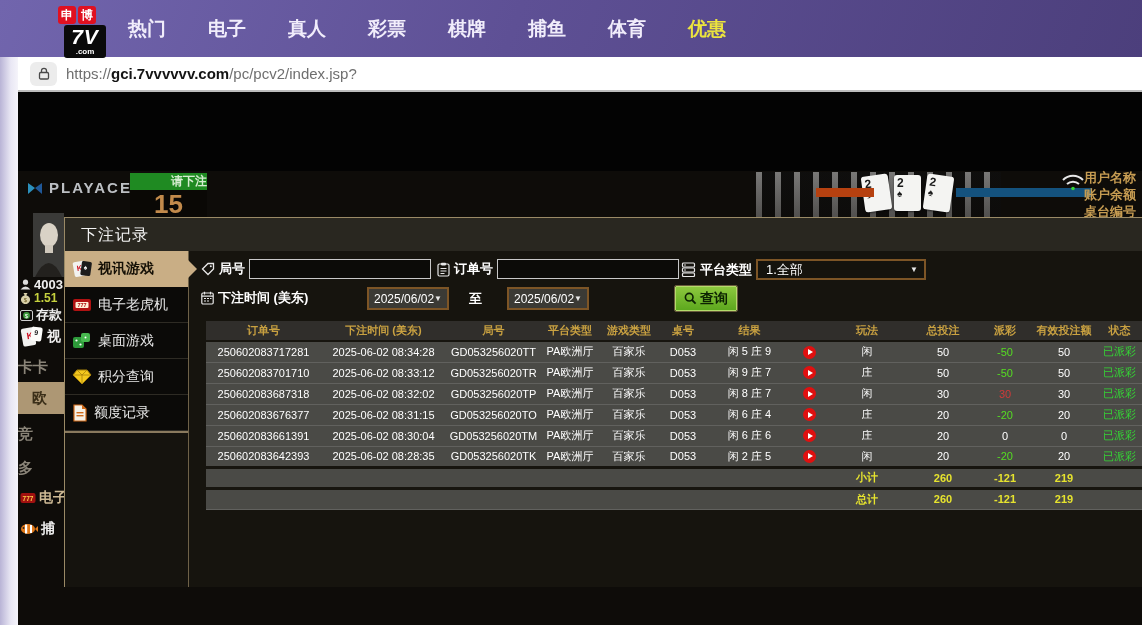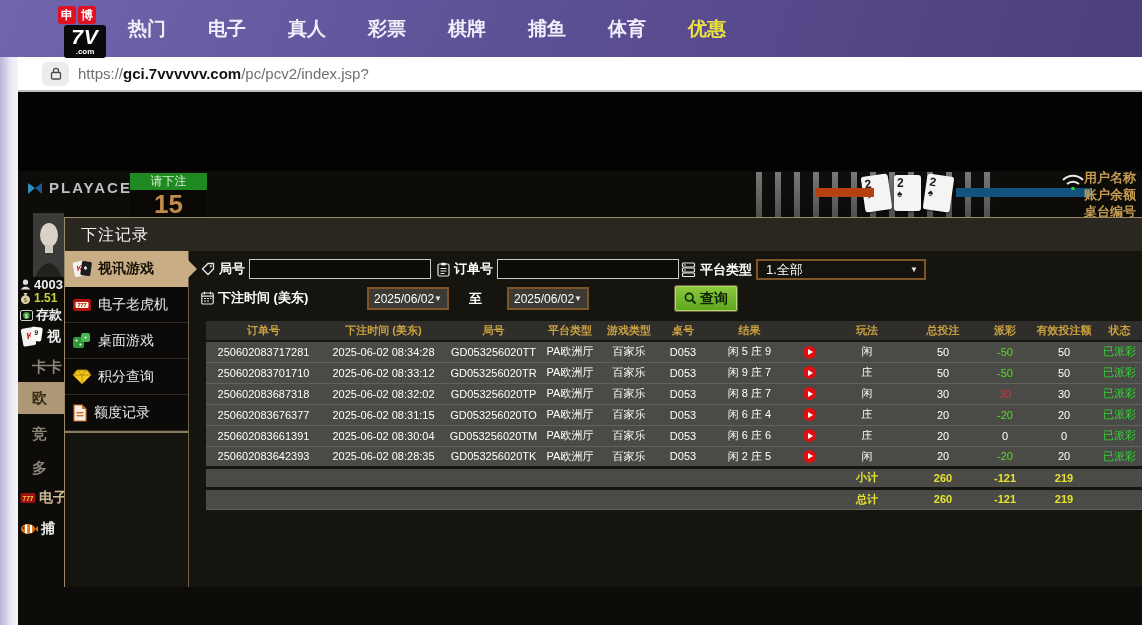--- a/index.html
+++ b/index.html
@@ -29,35 +29,35 @@
   .window { position:absolute; left:18px; top:57px; width:1124px; height:568px; z-index:20; }
   .titlebar { position:relative; height:36px; background:#f2f1ef; border-top-left-radius:8px;
     border:1px solid #d8d6d2; border-bottom:none; display:flex; align-items:center; padding-left:20px; }
   .favicon { width:16px; height:16px; position:relative; margin-right:8px; }
   .favicon .fa { position:absolute; left:0; top:0; width:10px; height:10px; background:#d8404a; color:#fff;
     font-size:7px; font-weight:bold; display:flex; align-items:center; justify-content:center; border-radius:1px; }
   .favicon .fg { position:absolute; right:0; bottom:0; width:10px; height:10px; background:#3aa7a0; color:#fff;
     font-size:7px; font-weight:bold; display:flex; align-items:center; justify-content:center; border-radius:1px; }
   .win-title { color:#5e5e5e; font-size:13px; }
   .minimize { position:absolute; right:18px; top:16px; width:16px; height:2px; background:#8a8a8a; cursor:pointer; }
-  .urlbar { height:35px; background:#ffffff; border-bottom:2px solid #bdbdbd; display:flex; align-items:center; padding-left:24px; }
+  .urlbar { height:35px; background:#ffffff; border-bottom:2px solid #bdbdbd; display:flex; align-items:center; padding-left:12px; }
   .lockchip { width:27px; height:24px; background:#ececec; border-radius:6px; display:flex;
     align-items:center; justify-content:center; margin-right:9px; cursor:pointer; }
   .url { font-size:15px; color:#6f6f6f; white-space:nowrap; cursor:text; }
   .url b { color:#141414; font-weight:600; }
 
   
   .page { position:relative; width:1124px; height:495px; background:#0e0c09; overflow:hidden; }
   .blackstrip { position:absolute; left:0; top:0; width:1124px; height:79px; background:#030303; }
 
   
   .playace { position:absolute; left:8px; top:87px; display:flex; align-items:center; gap:5px; opacity:.9; }
   .playace-word { color:#cfd3d8; font-size:15px; font-weight:bold; letter-spacing:2px; }
   .betbox { position:absolute; left:112px; top:81px; width:77px; height:17px; background:#1f8a22;
-    color:#d5ecd0; font-size:12px; font-weight:normal; text-align:center; line-height:17px; }
+    color:#d5ecd0; font-size:12px; font-weight:bold; text-align:right; line-height:17px; }
   .countdown { position:absolute; left:112px; top:98px; width:77px; height:29px; background:#0a0805;
     color:#c28a4b; font-size:26px; font-weight:bold; text-align:center; line-height:28px; }
   .stripes { position:absolute; left:738px; top:80px; width:245px; height:96px;
     background:repeating-linear-gradient(90deg,rgba(225,225,225,.8) 0 6px,#101010 6px 19px); opacity:.75; }
   .stripes-fade { position:absolute; left:738px; top:80px; width:245px; height:96px;
     background:linear-gradient(180deg,rgba(10,8,6,.15),rgba(10,8,6,.8)); }
   .glow { position:absolute; left:752px; top:128px; width:86px; height:56px;
     background:radial-gradient(closest-side,rgba(220,40,160,.55),rgba(220,40,160,0)); }
   .cards3 { position:absolute; left:845px; top:83px; display:flex; gap:4px; }
   .pcard { width:27px; height:36px; background:#f4f4f2; border-radius:3px; color:#1a1a1a;
@@ -71,21 +71,21 @@
   .wifi { position:absolute; left:1042px; top:80px; }
   .acct { position:absolute; left:1066px; top:77px; width:58px; overflow:hidden; color:#c69c52;
     font-size:13px; font-weight:bold; line-height:17px; white-space:nowrap; }
 
   
   .rail { position:absolute; left:0; top:100px; width:46px; height:395px; overflow:hidden; }
   .avatar { position:absolute; left:15px; top:21px; width:31px; height:64px; background:#2c2c2c; overflow:hidden; }
   .rail-row { position:absolute; left:2px; display:flex; align-items:center; gap:3px; white-space:nowrap; }
   .rail-txt { color:#eee; font-size:13px; font-weight:bold; }
   .rail-bal { color:#c6d23e; font-size:12px; font-weight:bold; }
-  .rail-menu { color:#8a8478; font-size:15px; font-weight:bold; padding-left:14px; }
+  .rail-menu { color:#8a8478; font-size:15px; font-weight:bold; }
   .rail-sel { position:absolute; left:0; width:46px; height:32px; background:#ad9774; color:#3a2e18;
     font-size:15px; font-weight:bold; line-height:32px; padding-left:14px; }
 
   
   .modal { position:absolute; left:46px; top:125px; width:1096px; height:370px; background:#16140e;
     border-left:1px solid #9a8a66; border-top:1px solid #9a8a66; z-index:10; }
   .modal-title { height:33px; background:#292720; color:#f2f2f2; font-size:16px;
     line-height:33px; padding-left:16px; letter-spacing:1px; }
   .modal-body { display:flex; height:337px; }
   .tabs { width:124px; background:#15130e; border-right:1px solid #6e6148; position:relative; }

